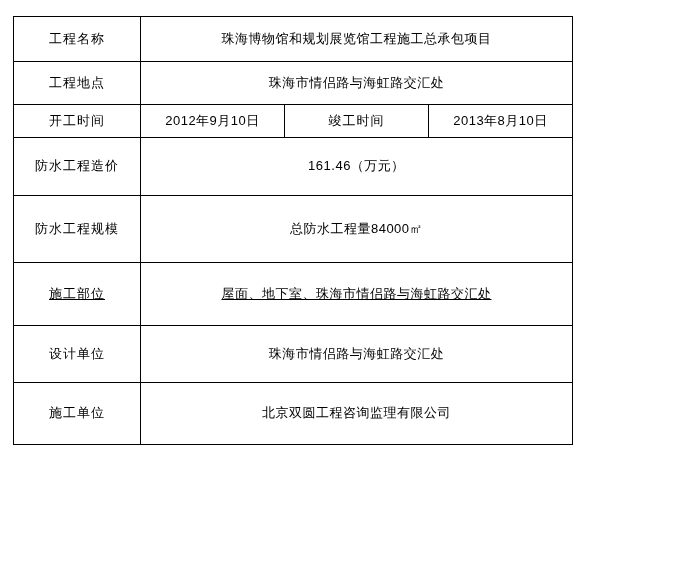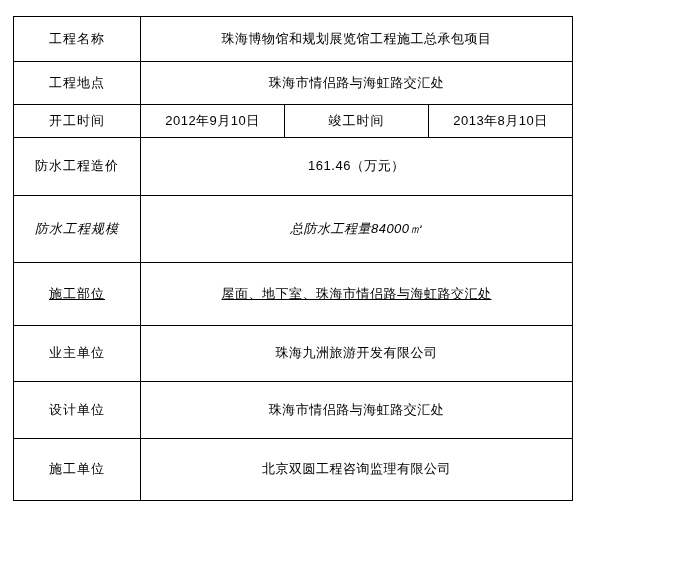--- a/index.html
+++ b/index.html
@@ -39,21 +39,21 @@
     width: 118px;
     letter-spacing: 1px;
   }
   td.value {
     letter-spacing: 0.5px;
   }
   .r-title { height: 45px; }
   .r-place { height: 43px; font-family: Liberation Serif, serif; }
   .r-dates { height: 33px; }
   .r-cost  { height: 58px; }
-  .r-scale { height: 67px; font-style: italic; }
+  .r-scale { height: 67px; }
   .r-part  { height: 63px; text-decoration: underline; }
   .r-owner { height: 56px; }
   .r-design{ height: 57px; }
   .r-build { height: 62px; }
   .r-super { height: 62px; }
   td.mid-label {
     width: 150px;
     letter-spacing: 1px;
   }
   td.date-cell { width: 208px; }
@@ -83,24 +83,20 @@
         <td class="value" colspan="3">161.46（万元）</td>
       </tr>
       <tr class="r-scale">
         <td class="label">防水工程规模</td>
         <td class="value" colspan="3">总防水工程量84000㎡</td>
       </tr>
       <tr class="r-part">
         <td class="label">施工部位</td>
         <td class="value" colspan="3">屋面、地下室、珠海市情侣路与海虹路交汇处</td>
       </tr>
-      <tr class="r-owner">
-        <td class="label">业主单位</td>
-        <td class="value" colspan="3">珠海九洲旅游开发有限公司</td>
-      </tr>
       <tr class="r-design">
         <td class="label">设计单位</td>
         <td class="value" colspan="3">珠海市情侣路与海虹路交汇处</td>
       </tr>
       <tr class="r-super">
         <td class="label">施工单位</td>
         <td class="value" colspan="3">北京双圆工程咨询监理有限公司</td>
       </tr>
     </tbody>
   </table>

